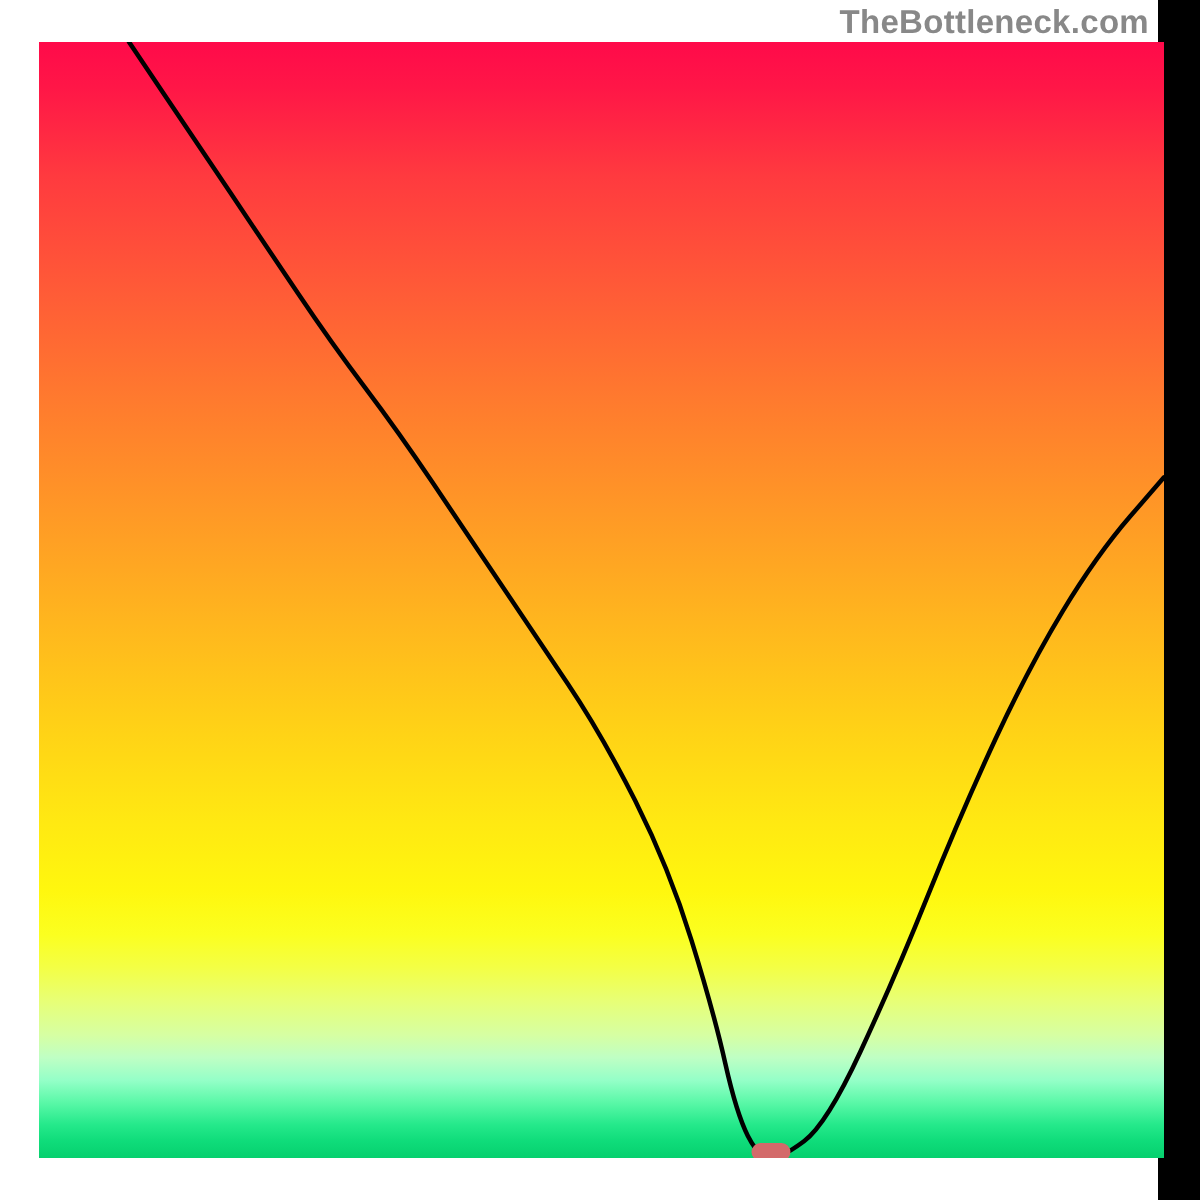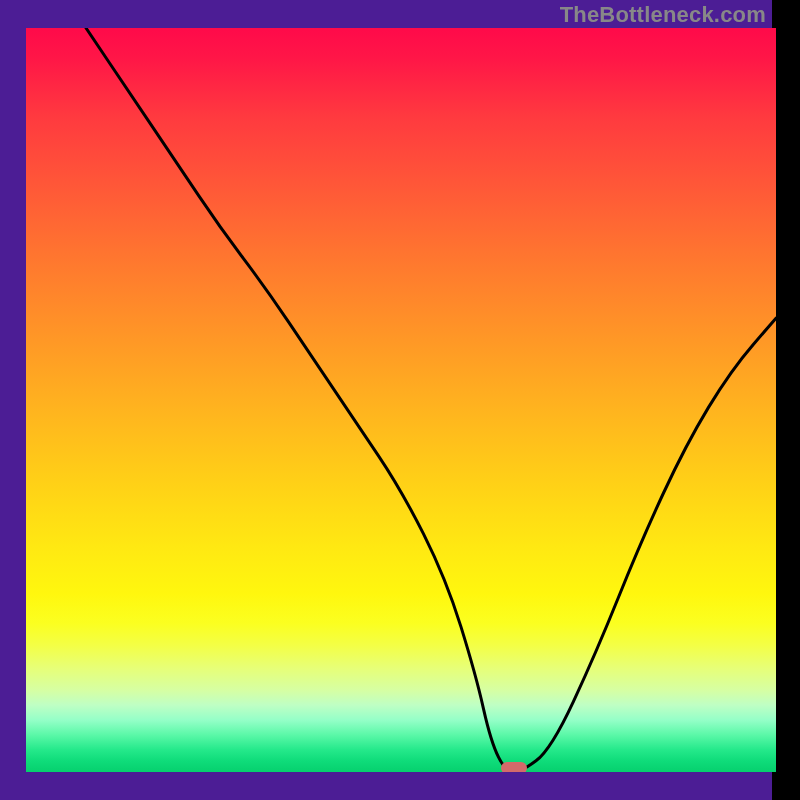--- a/index.html
+++ b/index.html
@@ -8,21 +8,21 @@
     width: 800px;
     height: 800px;
     background: #000;
     overflow: hidden;
     font-family: Arial, Helvetica, sans-serif;
   }
   .frame {
     position: relative;
     width: 772px;
     height: 800px;
-    background: #4c1d95;
+    background: #ffffff;
   }
   .watermark {
     position: absolute;
     top: 2px;
     right: 6px;
     color: #888;
     font-size: 22px;
     font-weight: bold;
     letter-spacing: 0.2px;
     z-index: 10;

